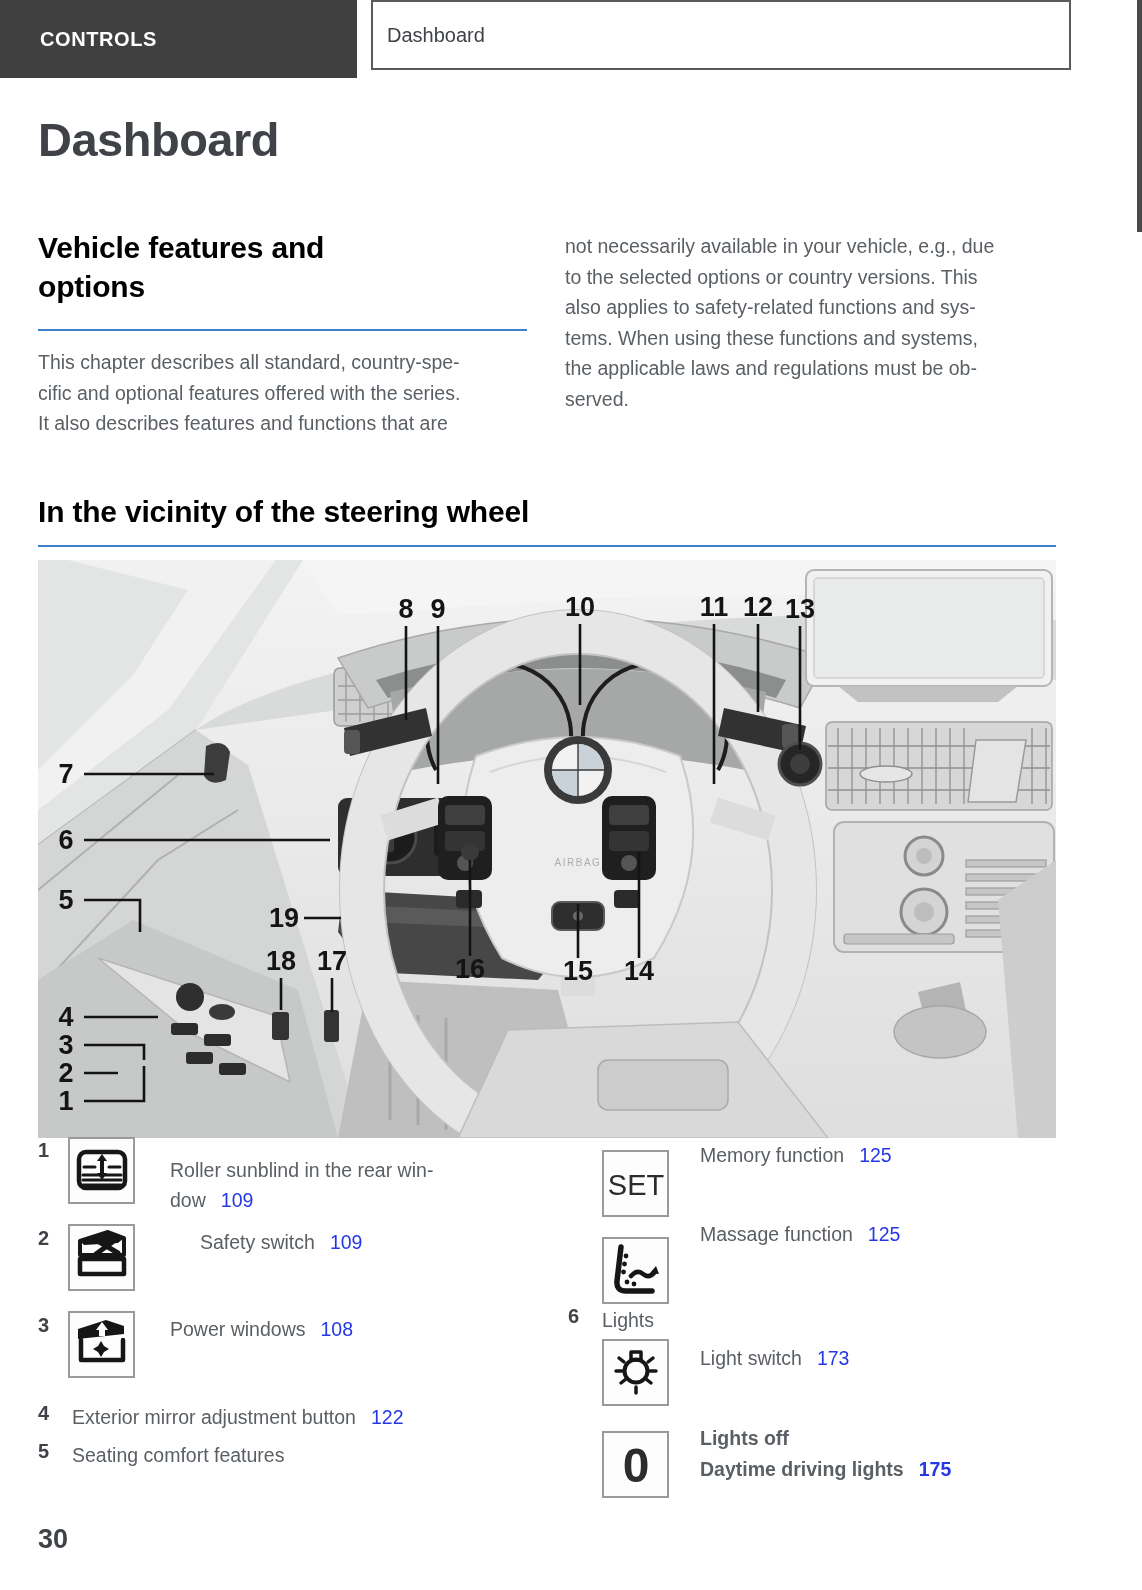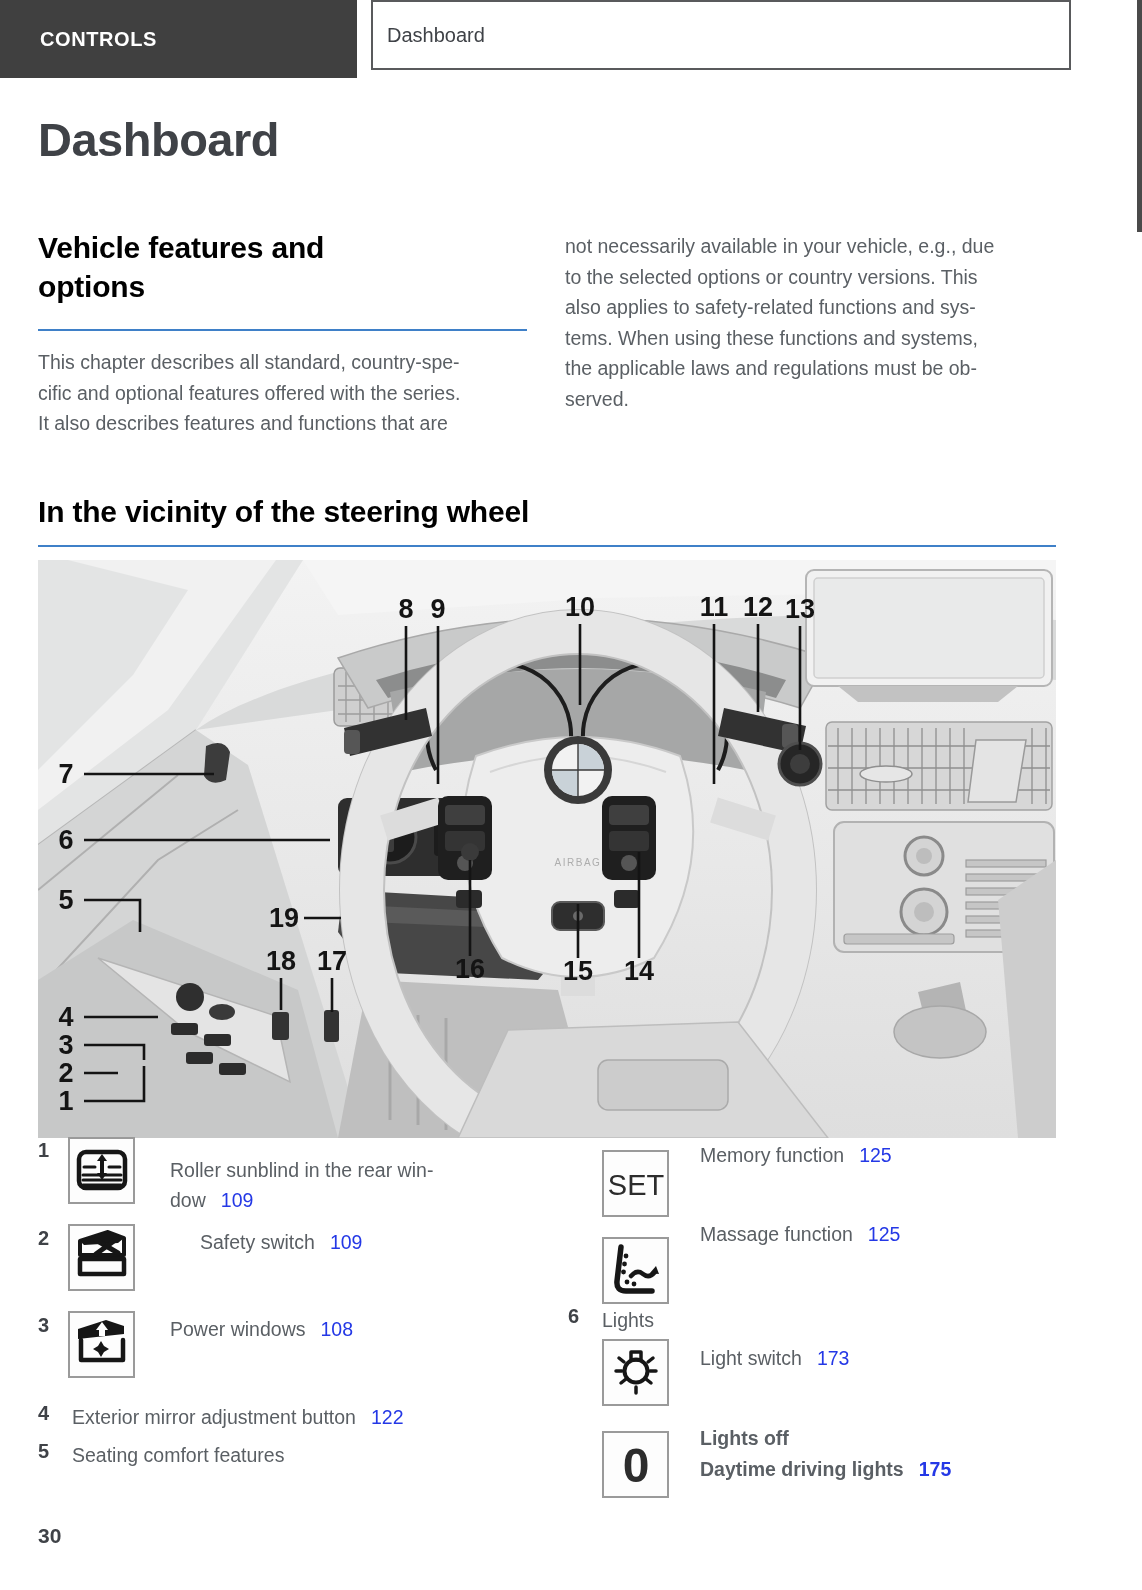--- a/index.html
+++ b/index.html
@@ -40,21 +40,21 @@
   .leg-text{font-size:19.5px;line-height:30px;color:#5a5f64;}
   .lbl{white-space:pre-line;}
   .lbl2{display:block;margin-top:1px;}
   .pageref{color:#2438e6;margin-left:15px;text-align:center;}
   .iconbox{width:67px;height:67px;border:2px solid #9a9a9a;box-sizing:border-box;background:#fdfdfd;
            display:flex;align-items:center;justify-content:center;}
   .iconbox svg{display:block;}
   .icon-stroke{fill:none;stroke:#161616;stroke-linecap:round;stroke-linejoin:round;}
   .icon-glyph-text{font-family:"Liberation Sans",sans-serif;fill:#2c2c2c;text-anchor:middle;}
 
-  .page-number{left:38px;top:1524px;font-size:21px;font-weight:bold;color:#3f4247;}
+  .page-number{left:38px;top:1524px;font-size:27px;font-weight:bold;color:#3f4247;}
 </style>
 </head>
 <body>
 
 <div class="page">
 
   <div class="abs chapter-band">
     <span>CONTROLS</span>
   </div>
   <div class="abs crumb-box">

